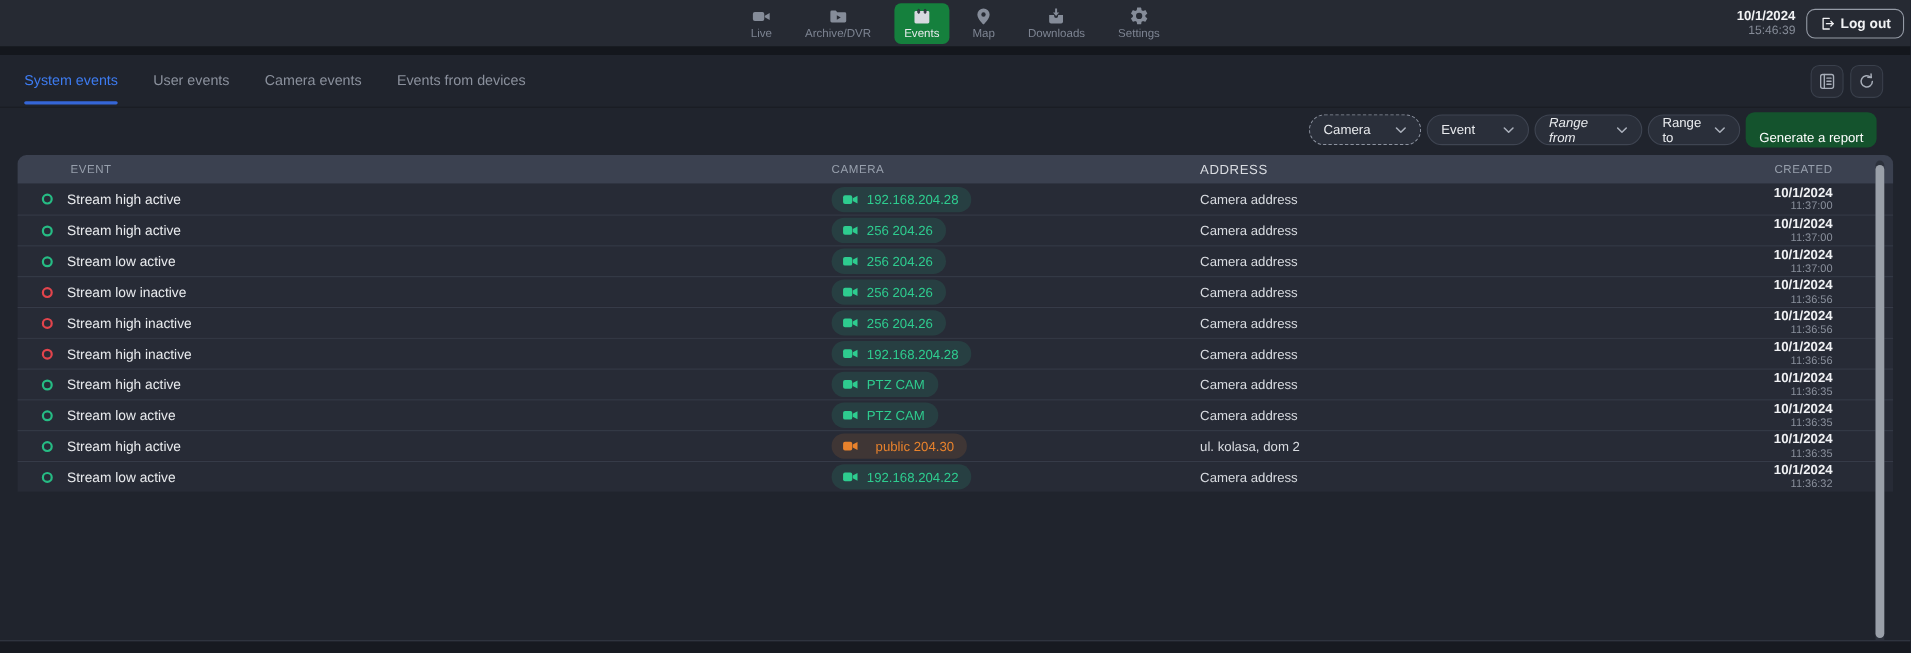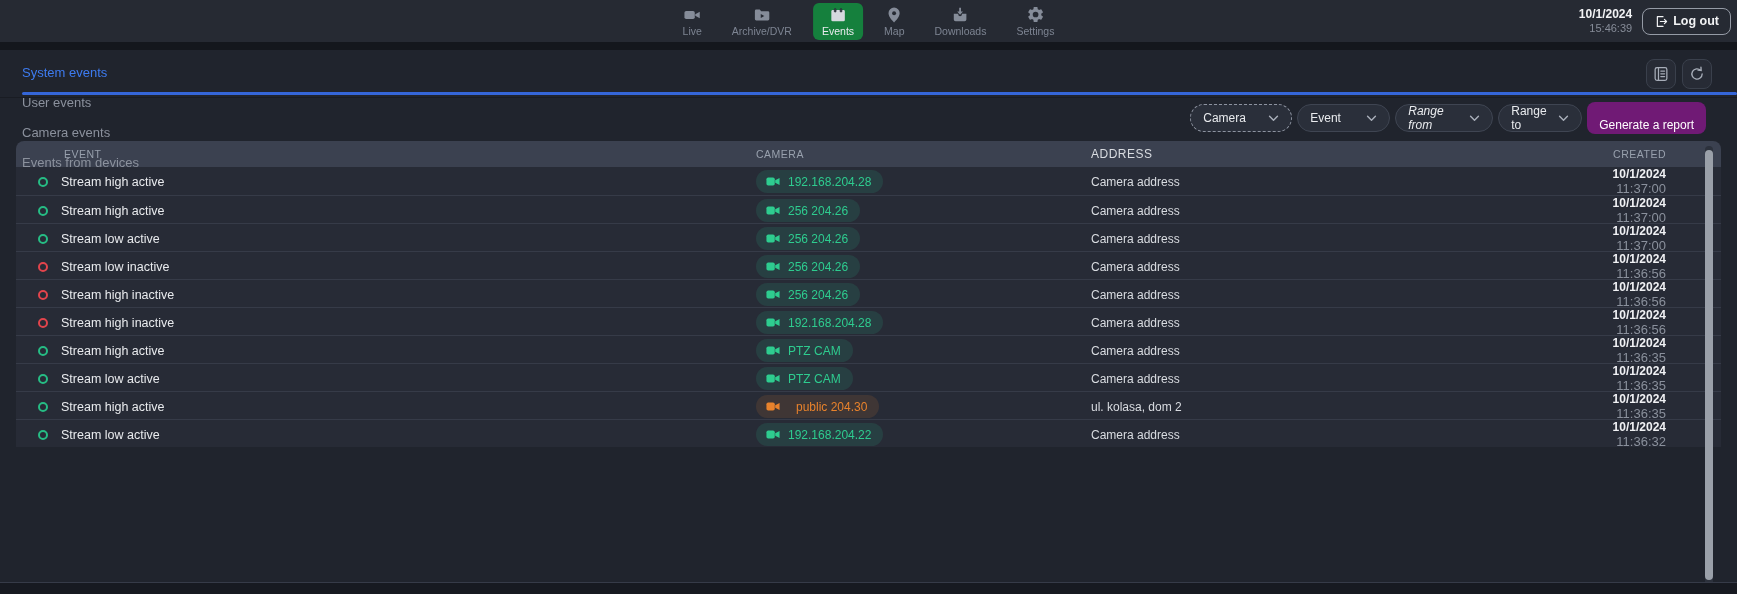--- a/index.html
+++ b/index.html
@@ -18,37 +18,37 @@
   .datetime{text-align:right;line-height:1.15;}
   .datetime .date{font-size:12px;font-weight:bold;color:#f1f2f4;}
   .datetime .time{font-size:11px;color:#868c98;}
   .logout-btn{display:inline-flex;align-items:center;gap:4px;background:transparent;border:1px solid #959ba6;border-radius:8px;color:#f1f2f4;font-family:inherit;font-size:12.5px;font-weight:600;padding:5px 11px;cursor:pointer;}
   .logout-ic{display:flex;color:#f1f2f4;}
   .dark-strip{height:8px;background:#14171d;}
 
   
   .content{position:relative;}
   .tabrow{position:relative;height:48px;border-bottom:1px solid #191c23;}
-  .tabs{display:flex;padding:15px 0 0 22px;flex-direction:column;}
+  .tabs{display:flex;gap:32px;padding:15px 0 0 22px;}
   .tab{position:relative;font-size:13px;color:#8b919d;cursor:pointer;padding-bottom:15px;}
   .tab.active{color:#3d7bf0;}
   .tab.active::after{content:"";position:absolute;left:0;right:0;bottom:0;height:3px;border-radius:2px;background:#3566d8;}
   .tab-actions{position:absolute;right:25px;top:9px;display:flex;gap:6px;}
   .icon-btn{width:30px;height:30px;display:flex;align-items:center;justify-content:center;background:#272b35;border:1px solid #3a404c;border-radius:8px;color:#a7adb8;cursor:pointer;padding:0;}
 
   
   .filterrow{display:flex;justify-content:flex-end;align-items:center;gap:5px;margin-top:6px;padding-right:31px;height:28px;}
   .pill{display:inline-flex;align-items:center;justify-content:space-between;height:28px;border-radius:14px;border:1px solid #3f4552;background:#2a2f3a;color:#e9ebee;font-size:12px;padding:0 12px;cursor:pointer;}
   .pill .chev{display:flex;color:#aab0bb;margin-left:10px;}
   .pill.focused{border:1px dashed #8d93a0;}
   .pill-camera{width:102px;}
   .pill-event{width:93px;}
   .pill-range-from{width:98px;font-style:italic;}
   .pill-range-to{width:84px;}
-  .gen-btn{height:28px;border:none;border-radius:8px;background:#701a75;color:#fff;font-family:inherit;font-size:12px;padding:16px 12px;cursor:pointer;text-align:center;}
+  .gen-btn{height:28px;border:none;border-radius:8px;background:#14532d;color:#fff;font-family:inherit;font-size:12px;padding:16px 12px;cursor:pointer;text-align:center;}
 
   
   .table{margin:9px 16px 0 16px;}
   .grid{display:grid;grid-template-columns:740px 335px 440px 1fr;}
   .thead{height:26px;background:#3b4150;border-radius:8px 8px 0 0;align-items:center;color:#98a0ad;font-size:10.5px;letter-spacing:.5px;}
   .thead .c-event{padding-left:48px;}
   .thead .c-created{text-align:right;padding-right:55px;}
   .tbody .trow{height:28px;background:#272b36;align-items:center;cursor:pointer;}
   .tbody .trow + .trow{border-top:1px solid #363b48;}
   .c-event{display:flex;align-items:center;}
@@ -56,21 +56,21 @@
   .ring{width:10px;height:10px;border-radius:50%;border:2.5px solid #26bc84;margin-right:13px;flex:0 0 auto;}
   .ring.inactive{border-color:#e2444c;}
   .event-label{font-size:12.5px;color:#e9ebee;}
   .badge{display:inline-flex;align-items:center;gap:8px;height:23px;border-radius:12px;padding:0 12px 0 10px;font-size:12px;cursor:pointer;}
   .badge.green{color:#2ecc8f;background:rgba(46,204,143,.13);}
   .badge.orange{color:#e8822c;background:rgba(232,130,44,.13);gap:16px;}
   .badge .b-ic{display:flex;}
   .c-address{font-size:12px;color:#d9dce1;}
   .c-created{text-align:right;padding-right:55px;line-height:1.2;}
   .c-created .d{font-size:12px;font-weight:bold;color:#f0f1f4;}
-  .c-created .t{font-size:13px;color:#8a909c;}
+  .c-created .t{font-size:10px;color:#8a909c;}
 
   
   .sb-track{position:absolute;right:24px;top:146px;bottom:0;width:8px;border-radius:4px;background:#2c313c;}
   .sb-thumb{position:absolute;right:24px;top:150px;height:430px;width:8px;border-radius:4px;background:#9aa0a9;}
   .bottom-strip{position:absolute;left:0;right:0;bottom:0;height:12px;background:#171a21;border-top:1px solid #363b48;}
 </style>
 </head>
 <body>
 
 <div class="app">

